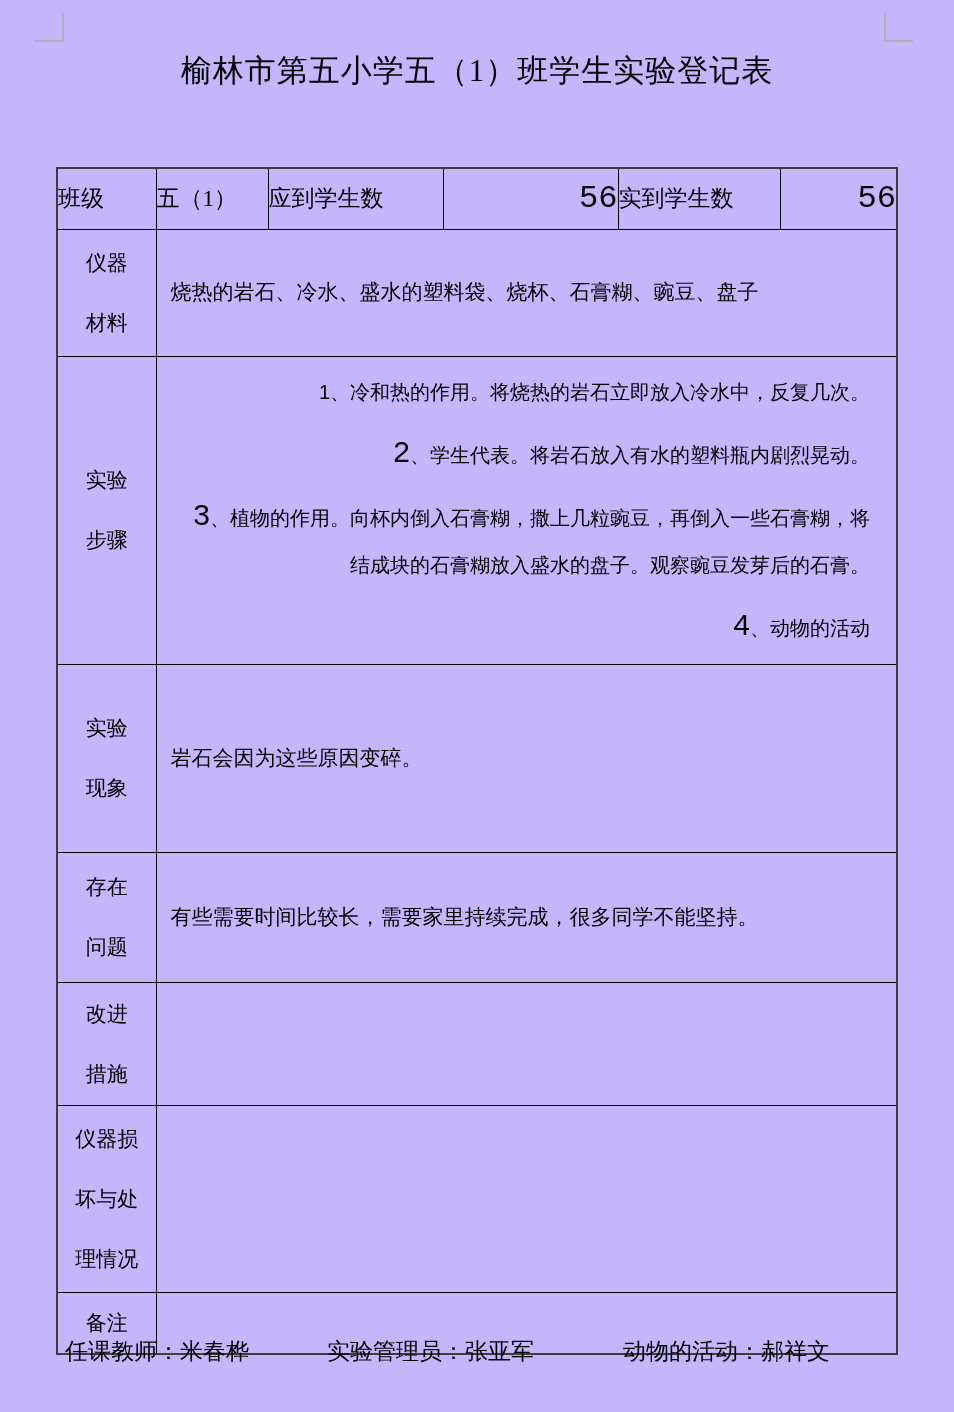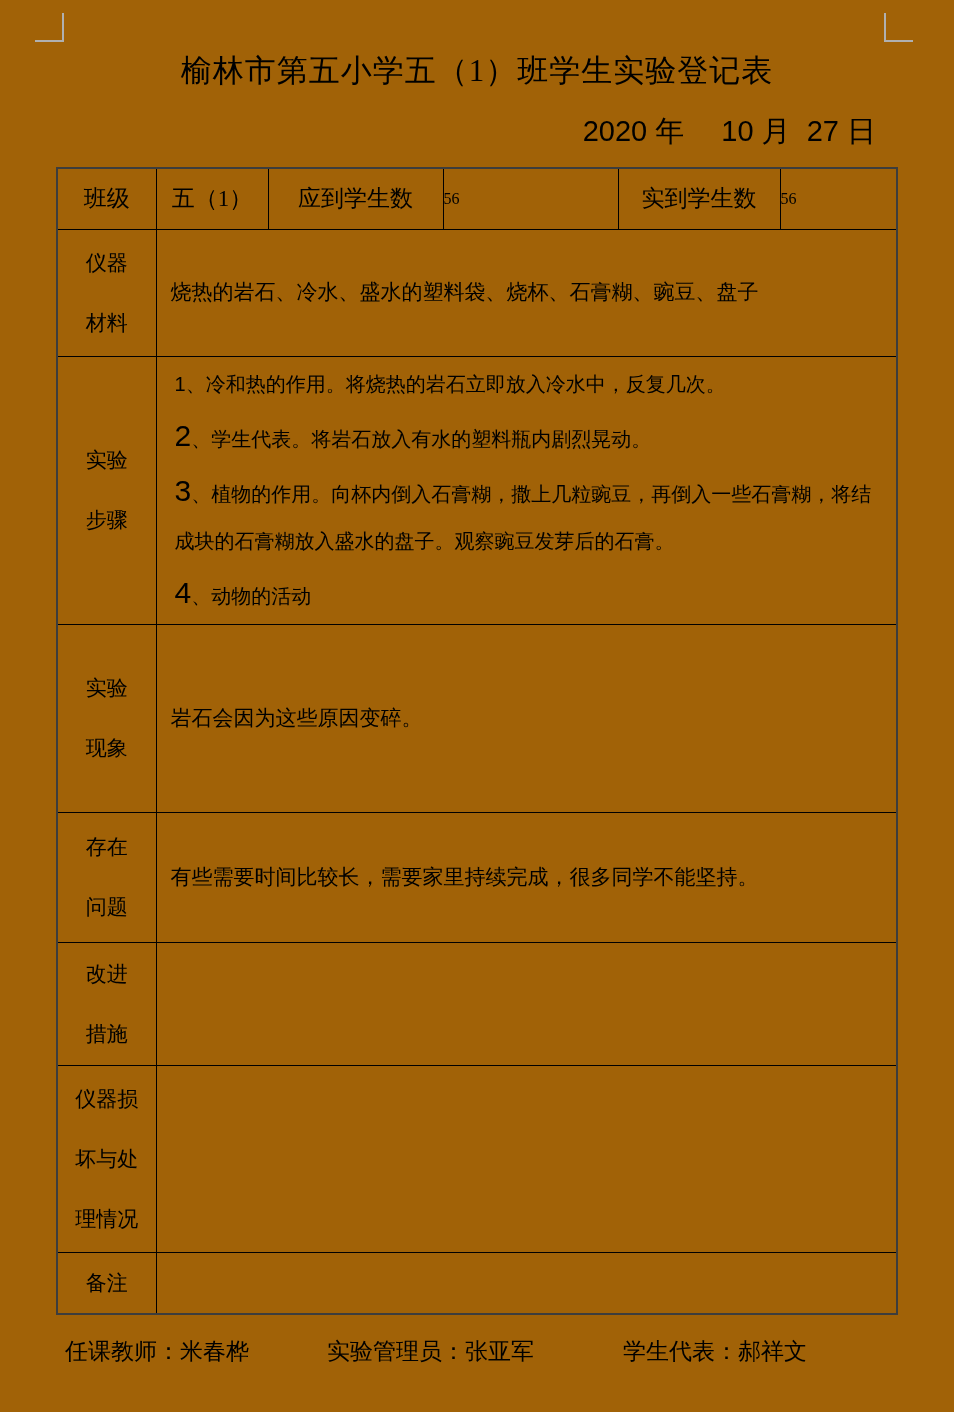--- a/index.html
+++ b/index.html
@@ -1,17 +1,17 @@
 <!DOCTYPE html>
 <html lang="zh"><head>
 <meta charset="utf-8">
 <style>
   html,body { margin:0; padding:0; background:#ffffff; }
   .page {
-    position:relative; width:954px; height:1412px; background:#a16207;
+    position:relative; width:954px; height:1412px; background:#c4b5fd;
     color:#000; overflow:hidden;
     font-family:"Liberation Serif","DejaVu Serif",serif;
   }
   
   .crop-mark { position:absolute; width:27px; height:27px; }
   .crop-mark.tl { left:35px; top:13px; border-right:2px solid #b0b0b0; border-bottom:2px solid #b0b0b0; }
   .crop-mark.tr { left:884px; top:13px; border-left:2px solid #b0b0b0; border-bottom:2px solid #b0b0b0; }
 
   .doc-title {
     position:absolute; top:50px; left:0; width:100%;
@@ -28,45 +28,44 @@
     border-collapse:collapse; table-layout:fixed;
     border:2px solid #3d3d3d;
   }
   td { border:1px solid #000; padding:0; vertical-align:middle; overflow:hidden; }
 
   tr.r1 { height:61px; }  tr.r2 { height:62px; }  tr.r3 { height:127px; }
   tr.r4 { height:240px; } tr.r5 { height:188px; } tr.r6 { height:130px; }
   tr.r7 { height:123px; } tr.r8 { height:187px; } tr.r9 { height:60px; }
 
   td.lbl  { text-align:center; font-size:21px; line-height:60px; white-space:pre-line; }
-  td.cc   { text-align:center; font-size:23px; }
-  td.numc { text-align:left; font-size:16px; font-family:Liberation Serif, serif; }
+  td.cc   { text-align:left; font-size:23px; }
+  td.numc { text-align:right; font-size:32px; font-family:Liberation Mono, monospace; }
   td.topic{ text-align:center; font-size:24px; }
   td.val  { text-align:left; font-size:21px; line-height:61px; padding:0 12px 0 14px; }
   td.steps{ text-align:left; font-size:20px; padding:0 14px; }
-  .step-p { margin:4px; line-height:47px; }
+  .step-p { margin:12px; line-height:47px;text-align:right; }
   .step-num { font-family:"Liberation Sans","DejaVu Sans",sans-serif; font-size:20px; }
   .step-num.big { font-size:30px; }
 
   .footer { position:absolute; left:57px; top:1336px; width:840px; height:34px; font-size:23px; }
   .footer span { position:absolute; top:0; white-space:pre; }
   .footer .f-teacher { left:8px; }
   .footer .f-manager { left:270px; }
   .footer .f-student { left:566px; }
 </style>
 </head>
 <body>
 
 <div class="page">
 
   <div class="crop-mark tl"></div>
   <div class="crop-mark tr"></div>
 
   <h1 class="doc-title">榆林市第五小学五（1）班学生实验登记表</h1>
-  <div class="doc-date">2020 年　 10 月  27 日</div>
 
   <table class="main-table">
     <colgroup>
       <col style="width:99px">
         <col style="width:112px">
         <col style="width:175px">
       <col style="width:175px">
         <col style="width:162px">
         <col style="width:117px">
     </colgroup>
@@ -127,16 +126,16 @@
     <tr class="r9">
       <td class="lbl">备注</td>
       <td class="val" colspan="5"></td>
     </tr>
   </tbody>
     </table>
 
   <div class="footer">
     <span class="f-teacher">任课教师：米春桦</span>
     <span class="f-manager">实验管理员：张亚军</span>
-    <span class="f-student">学生代表：郝祥文</span>
+    <span class="f-student">动物的活动：郝祥文</span>
   </div>
 
 </div>
 
 </body></html>

